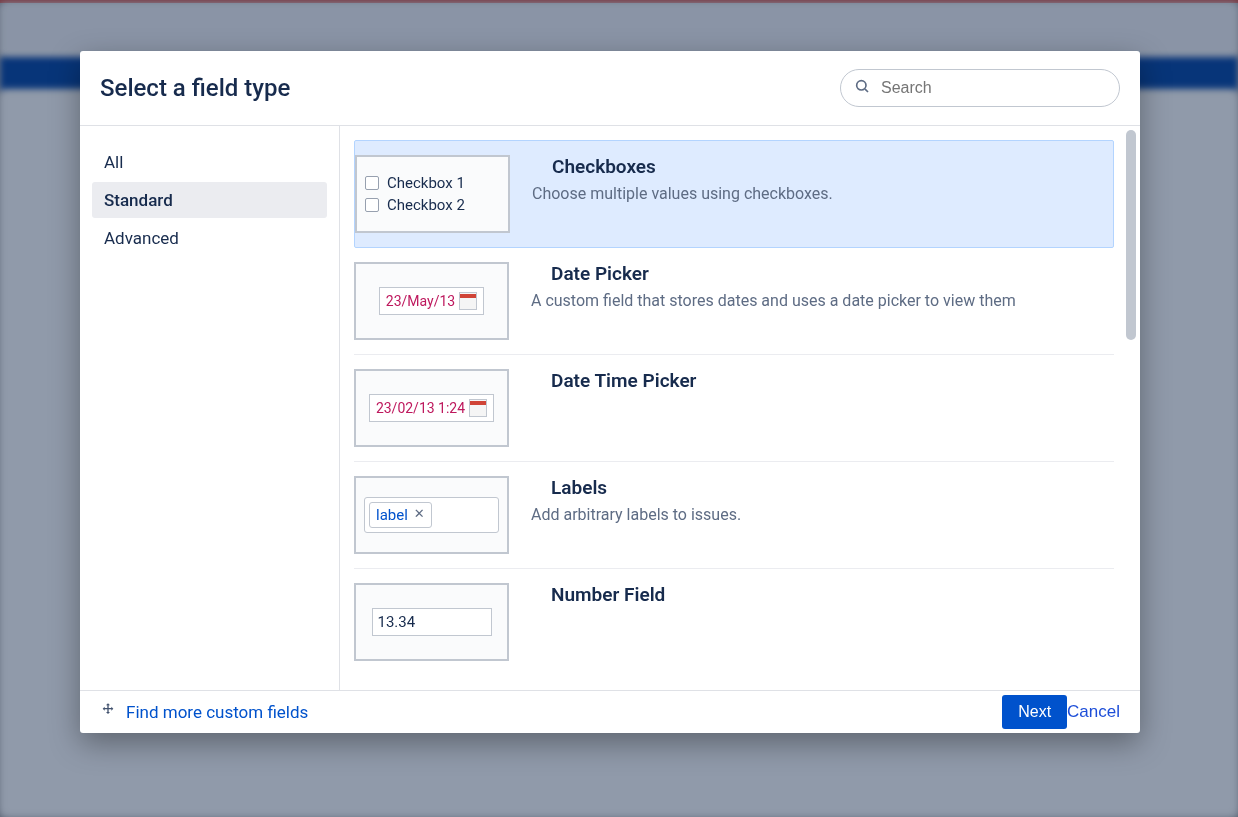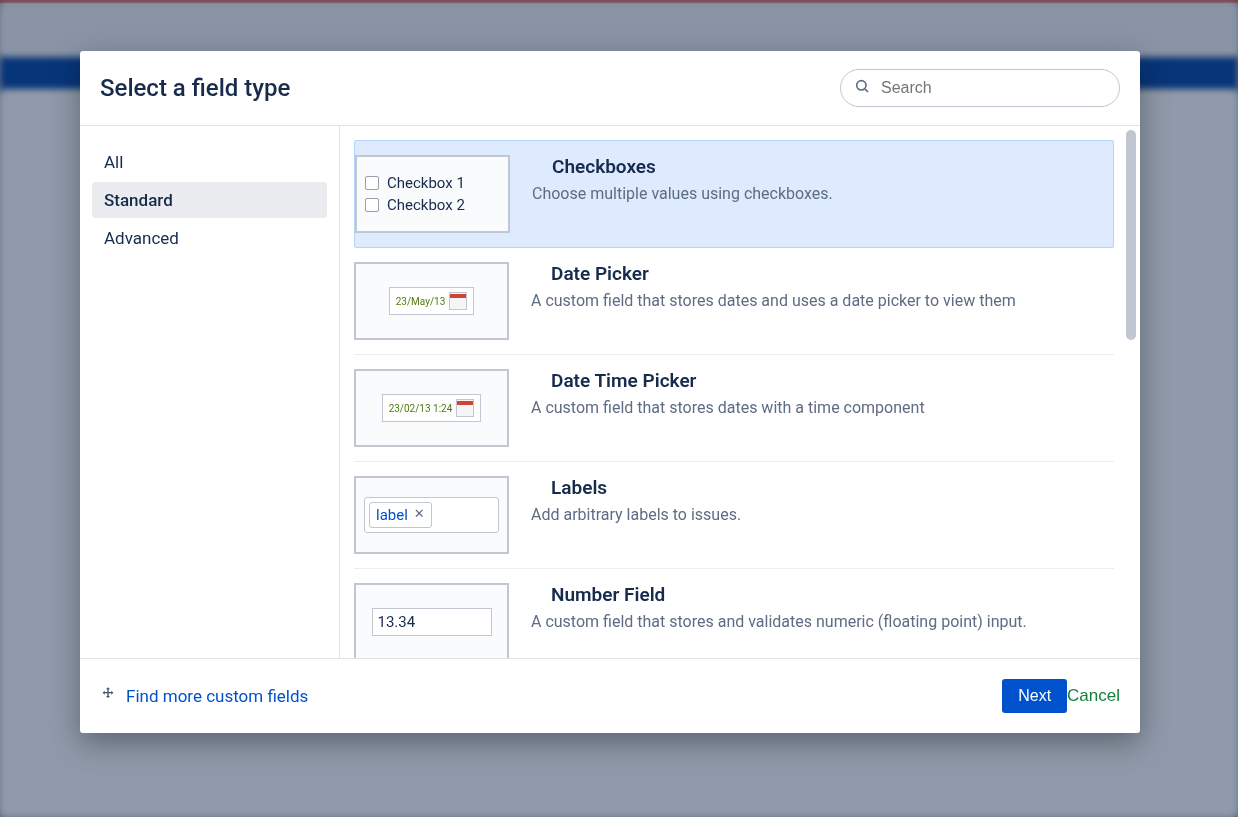--- a/index.html
+++ b/index.html
@@ -109,21 +109,21 @@
     border: 2px solid #c1c7d0;
     background: #fafbfc;
     display:flex; align-items:center; justify-content:center;
     padding:6px 8px;
   }
   .thumb-inner { width:100%; }
   .thumb-cb-row { display:flex; align-items:center; gap:8px; font-size:15px; color:#172B4D; margin:4px 0;}
   .thumb-cb-row .cb { width:14px; height:14px; border:1px solid #97a0af; border-radius:2px; background:#fff;}
   .thumb-input {
     display:flex; align-items:center; gap:4px;
-    border:1px solid #c1c7d0; height:28px; padding:0 6px; background:#fff; font-size:10px; color:#4d7c0f;
+    border:1px solid #c1c7d0; height:28px; padding:0 6px; background:#fff; font-size:14px; color:#be185d;
   }
   .thumb-input .cal {
     width:18px; height:18px;
     background:linear-gradient(#f5f5f5,#f5f5f5);
     border:1px solid #c1c7d0; position:relative;
   }
   .thumb-input .cal::before{
     content:""; position:absolute; top:1px; left:0; right:0; height:4px; background:#d04437;
   }
   .thumb-label-chip {
@@ -140,37 +140,37 @@
   .field-desc { font-size:16px; color:#5e6c84; line-height:1.45;}
   .scrollbar {
     position:absolute; right:4px; top:4px; bottom:4px; width:10px;
   }
   .scroll-thumb {
     position:absolute; top:0; height:210px; width:100%;
     background:#c1c7d0; border-radius:5px;
   }
   .modal-footer {
     border-top: 1px solid #dfe1e6;
-    padding: 20px 20px;
+    padding: 4px 20px;
     display:flex; align-items:center; justify-content:space-between;
   }
   .find-more {
     display:flex; align-items:center; gap:10px;
     color:#0052cc; font-size:17px; text-decoration:none; cursor:pointer;
   }
   .find-more .plug {
     color:#42526E;
   }
   .footer-actions { display:flex; align-items:center; }
   .btn-primary {
     background:#0052cc; color:#fff; border:none; border-radius:3px;
     padding:8px 16px; font-size:16px; font-weight:500; cursor:pointer;
   }
   .btn-link {
-    background:none; border:none; color:#15803d; font-size:17px; cursor:pointer;
+    background:none; border:none; color:#1d4ed8; font-size:17px; cursor:pointer;
   }
   .list::-webkit-scrollbar{width:0;}
 </style>
 </head>
 <body>
 
 <div class="backdrop">
   <div class="bg-blur"></div>
   <div class="bg-topbar"></div>
   <div class="bg-banner"></div>
@@ -243,21 +243,20 @@
 
           <div class="field-row">
             <div class="thumb">
               <div class="thumb-input">
                   <span>23/02/13 1:24</span>
                   <span class="cal"></span>
                 </div>
             </div>
             <div class="field-text">
               <div class="field-title">Date Time Picker</div>
-              <div class="field-desc">A custom field that stores dates with a time component</div>
             </div>
           </div>
 
           <div class="field-row">
             <div class="thumb">
               <div class="thumb-inner" style="display:flex; border:1px solid #c1c7d0; border-radius:3px; padding:4px; background:#fff;">
                 <div class="thumb-label-chip">
                   <span class="txt">label</span>
                   <span class="x">✕</span>
                 </div>
@@ -270,21 +269,20 @@
           </div>
 
           <div class="field-row" style="border-bottom:none">
             <div class="thumb">
               <div class="thumb-number">
                   <span>13.34</span>
                 </div>
             </div>
             <div class="field-text">
               <div class="field-title">Number Field</div>
-              <div class="field-desc">A custom field that stores and validates numeric (floating point) input.</div>
             </div>
           </div>
 
         </div>
         <div class="scrollbar">
           <div class="scroll-thumb"></div>
         </div>
       </div>
     </div>
 

